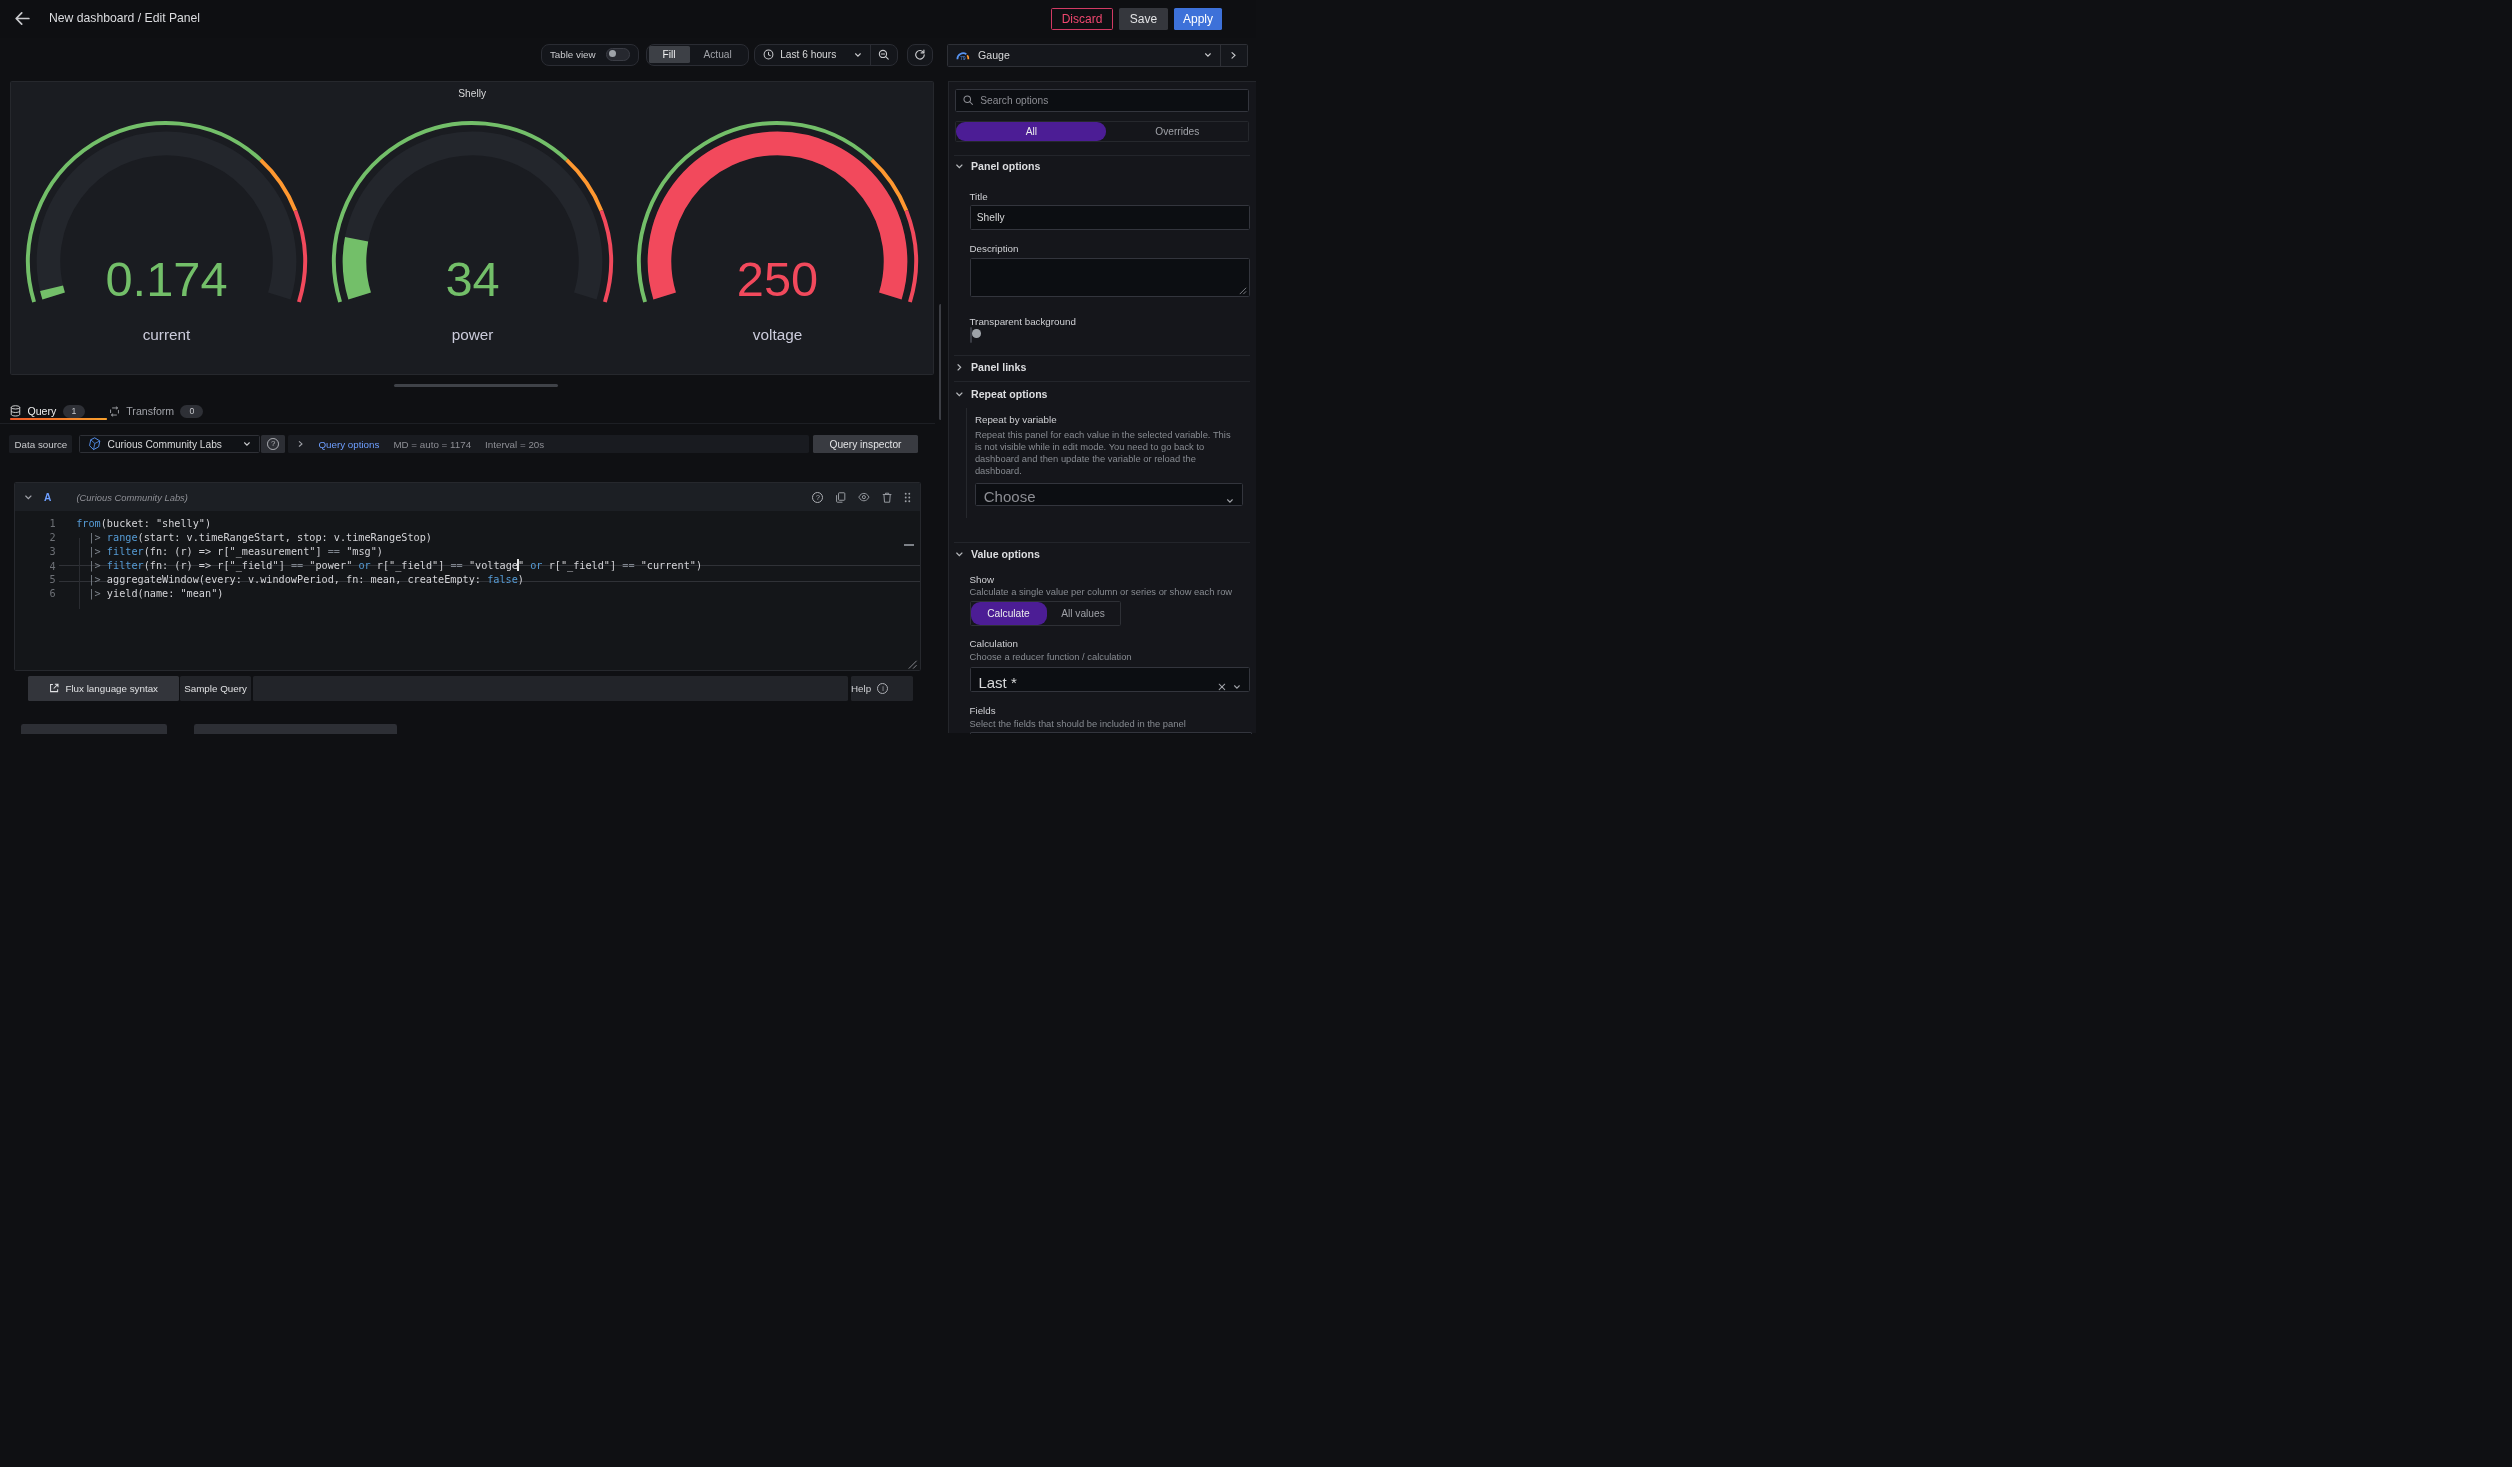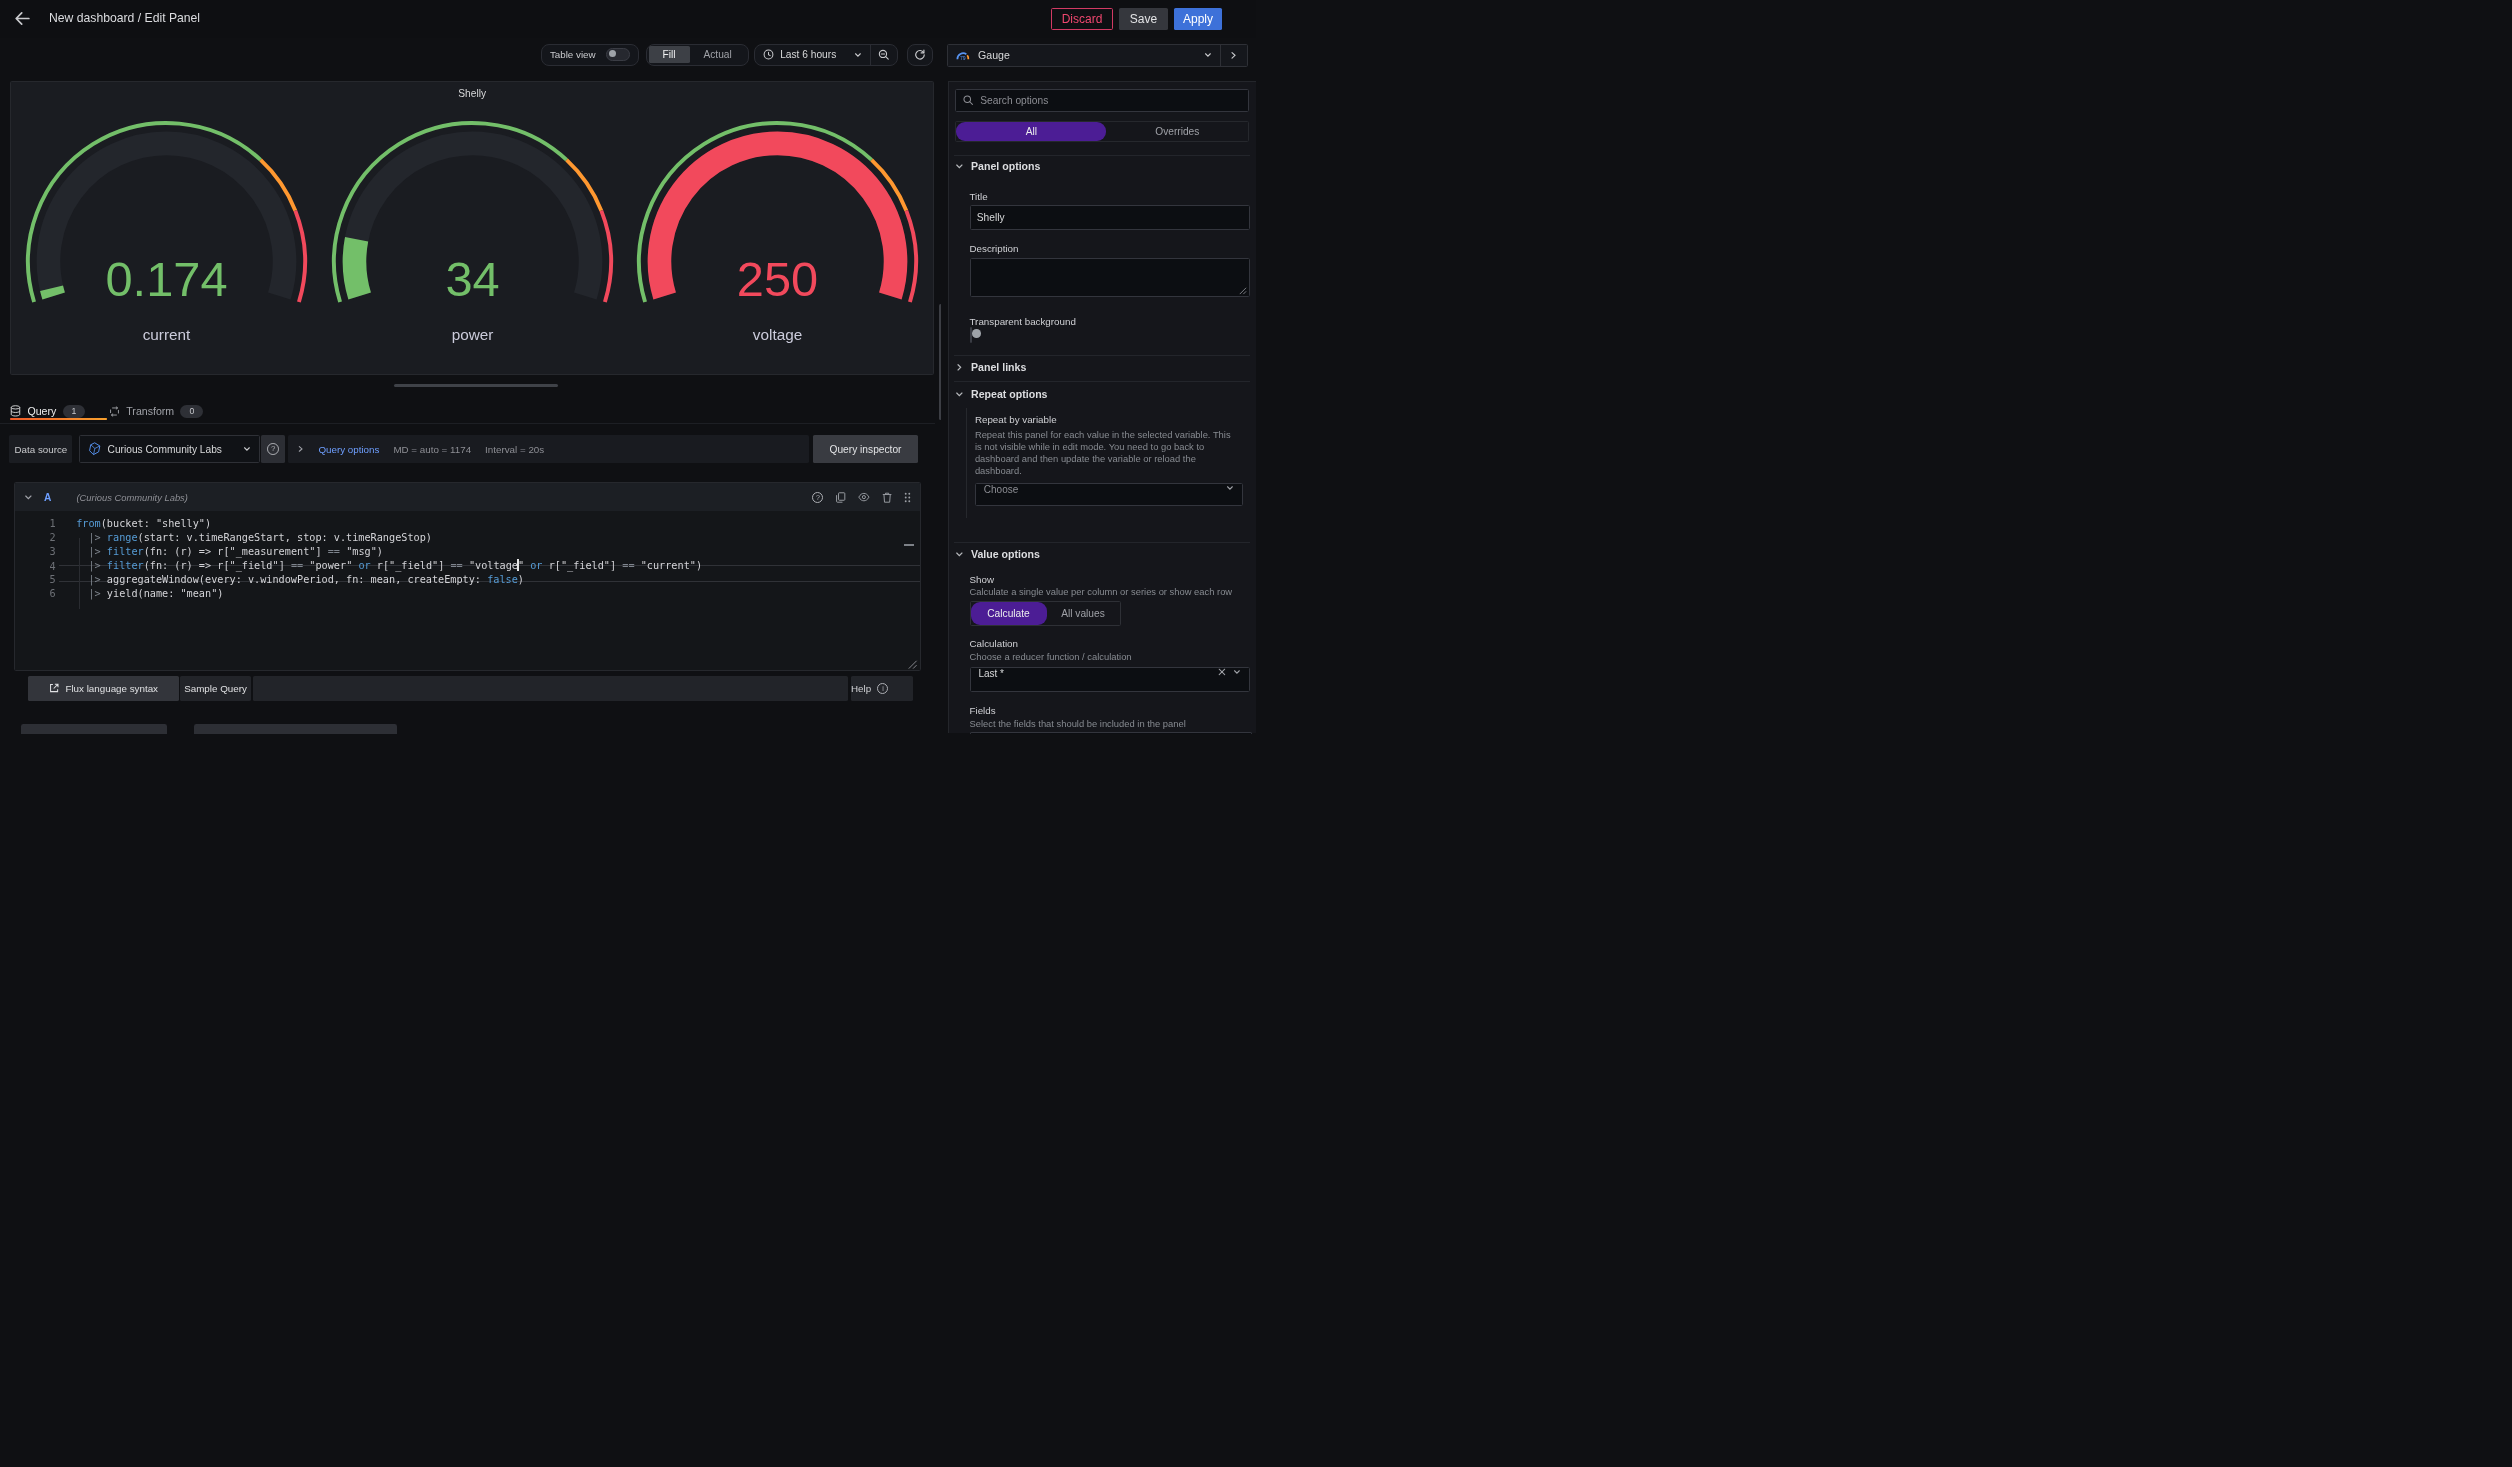--- a/index.html
+++ b/index.html
@@ -36,21 +36,21 @@
   .resizebar{position:absolute;left:394px;top:346px;width:164px;height:3.1px;border-radius:1.6px;background:#3f4248}
   
   .qtabs{position:absolute;left:10.2px;top:363px;height:20.5px;display:flex;align-items:center;gap:23.6px}
   .qtab{display:flex;align-items:center;gap:6.3px;font-size:10.6px;cursor:pointer}
   .qtab .cnt{background:#2e3036;color:#c7c8cc;font-size:8.7px;height:13.4px;min-width:13.4px;
              padding:0 4.7px;border-radius:7px;display:flex;align-items:center;justify-content:center}
   .tab-underline{position:absolute;left:10.2px;top:380px;width:97px;height:2.4px;
                  background:linear-gradient(90deg,#f05a28,#f8a12e);border-radius:0.8px}
   .tabs-divider{position:absolute;left:0;top:385px;width:935px;height:0.8px;background:#1d1f24}
   
-  .dsrow-el{position:absolute;top:397px;height:28px;box-sizing:border-box;border-radius:1.6px;
+  .dsrow-el{position:absolute;top:397px;height:18px;box-sizing:border-box;border-radius:1.6px;
             display:flex;align-items:center;font-size:9.8px}
   .ds-label{left:9.4px;width:63px;background:#1b1d22;justify-content:center;color:#c9cacd}
   .ds-select{left:79px;width:181px;background:#101216;border:0.8px solid #2e3036;padding:0 7.9px;gap:6.3px;color:#d8d9da;font-size:10.2px;cursor:pointer}
   .ds-help{left:261px;width:24.4px;background:#2c2e34;justify-content:center;cursor:pointer}
   .ds-optbar{left:288px;width:521px;background:#191b20;padding:0 9.4px;gap:14px;color:#8d8e94;cursor:pointer}
   .qi-btn{left:813px;width:105px;background:#393b41;justify-content:center;color:#e3e4e6;font-size:10.2px;cursor:pointer}
   .circle-ic{width:11.8px;height:11.8px;border:1.1px solid #aeb0b5;border-radius:50%;display:flex;
              align-items:center;justify-content:center;font-size:7.9px;color:#aeb0b5;box-sizing:border-box}
   
   .card{position:absolute;left:14px;top:444px;width:907px;height:189px;border:0.8px solid #26282d;
@@ -100,21 +100,21 @@
   .otab.active{background:#4c1d95;color:#eceded;border-radius:9px}
   .hr{position:absolute;left:4.7px;width:296px;height:0.8px;background:#23252b}
   .hdg{position:absolute;left:6.3px;display:flex;align-items:center;gap:7px;color:#dcdde0;
        font-size:10.6px;font-weight:600;cursor:pointer}
   .lbl{position:absolute;left:20.5px;font-size:9.8px;font-weight:500;color:#d0d1d5}
   .desc{position:absolute;left:20.5px;font-size:9.4px;color:#878b91;line-height:11.8px}
   .inp{position:absolute;left:20.5px;width:280px;height:25px;background:#0c0e12;border:0.8px solid #33353d;
        border-radius:1.6px;color:#d8d9da;font-size:10.2px;padding:0 6.3px;box-sizing:border-box;
        font-family:"Liberation Sans",sans-serif;outline:none}
   .sel{position:absolute;background:#0c0e12;border:0.8px solid #33353d;border-radius:1.6px;
-       display:flex;align-items:flex-start;padding:0 7.9px;box-sizing:border-box;font-size:10px;cursor:pointer}
+       display:flex;align-items:flex-end;padding:0 7.9px;box-sizing:border-box;font-size:15px;cursor:pointer}
   .ta{position:absolute;left:20.5px;top:176px;width:280px;height:39px;background:#0c0e12;
       border:0.8px solid #33353d;border-radius:1.6px;resize:none;box-sizing:border-box;outline:none}
   .seg2{position:absolute;left:20.5px;top:519px;width:151px;height:25px;border:0.8px solid #2e3036;
         border-radius:1.6px;display:flex;box-sizing:border-box;font-size:10.2px}
   .rblock{position:absolute;left:17px;top:326px;width:277px;border-left:0.8px solid #26282d;
           padding-left:7.9px;box-sizing:border-box;height:110px}
   .chev{flex:none}
 </style>
 </head>
 <body>

